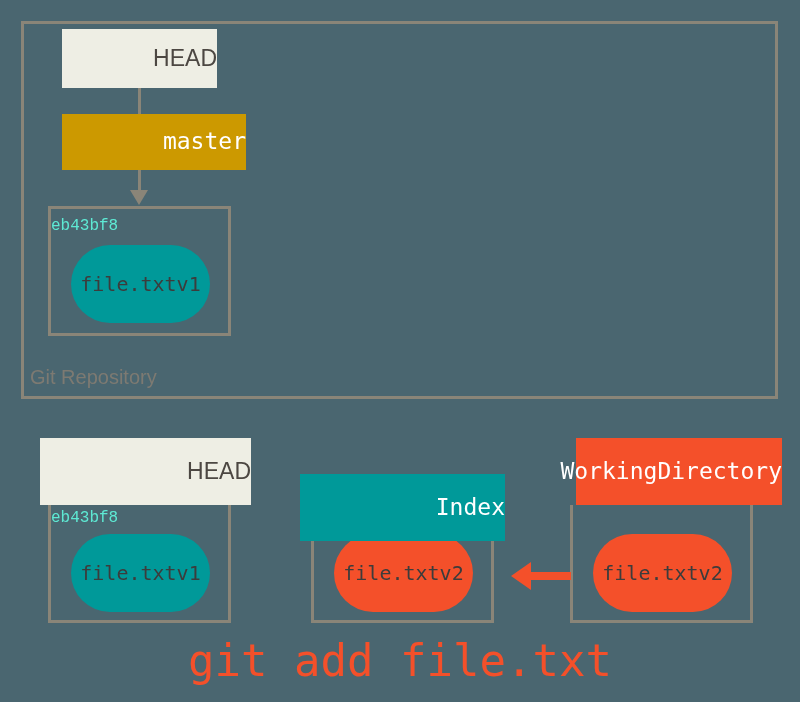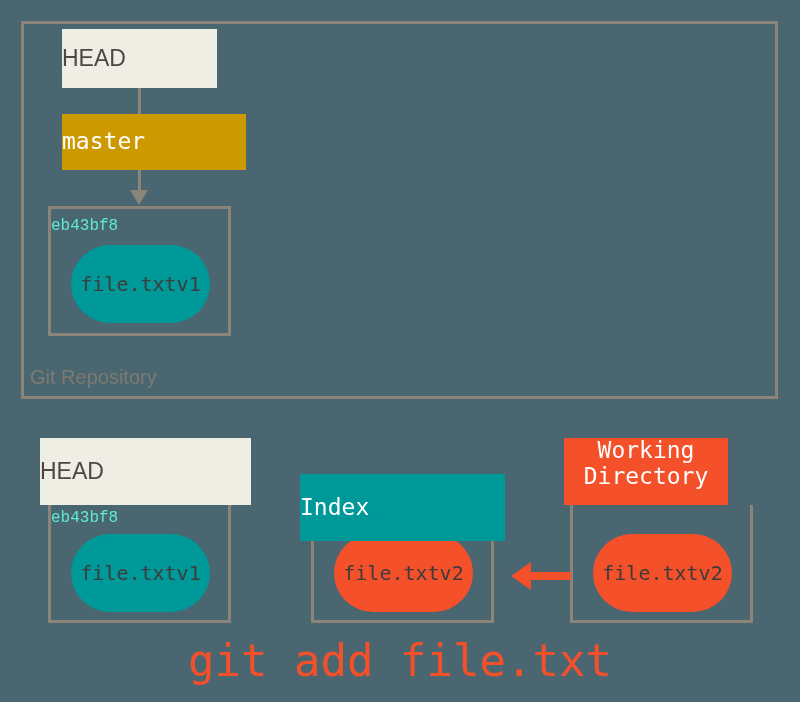--- a/index.html
+++ b/index.html
@@ -41,21 +41,21 @@
     letter-spacing: 0px;
     white-space: nowrap;
   }
 
   
   .hdr {
     position: absolute;
     box-sizing: border-box;
     display: flex;
     align-items: center;
-    justify-content: flex-start;
+    justify-content: flex-end;
     text-align: center;
     line-height: 1.12;
   }
   .hdr-head {
     background: #eeeee4;
     color: #4c4742;
     font-family: "Liberation Sans", sans-serif;
     font-size: 23px;
   }
   .hdr-master {
@@ -202,21 +202,21 @@
   <div class="hdr hdr-index" style="left:300px; top:438px; width:205px; height:67px;">
     <span>Index</span>
   </div>
 
   <div class="cbox cbox-open" style="left:570px; top:505px; width:183px; height:118px;">
     <div class="blob blob-red" style="left:20px; top:29px; width:139px; height:78px;">
       <span>file.txt</span>
       <span>v2</span>
     </div>
   </div>
-  <div class="hdr hdr-wd" style="left:564px; top:438px; width:164px; height:67px; flex-direction:column;">
+  <div class="hdr hdr-wd" style="left:576px; top:438px; width:206px; height:67px; ">
     <span>Working</span>
     <span>Directory</span>
   </div>
 
   <div class="arrow-left-shaft" style="left:531px; top:572px; width:40px;"></div>
   <div class="arrow-left-headp" style="left:511px; top:562px;"></div>
 
   <div class="command" style="top:635px;">git add file.txt</div>
 
 </div>

